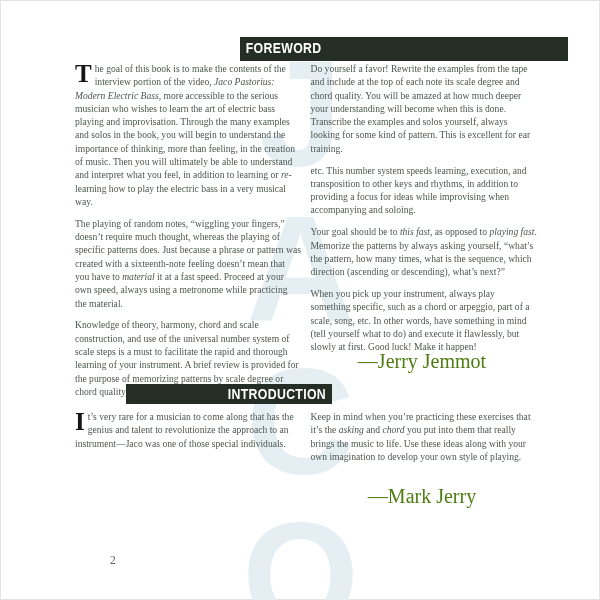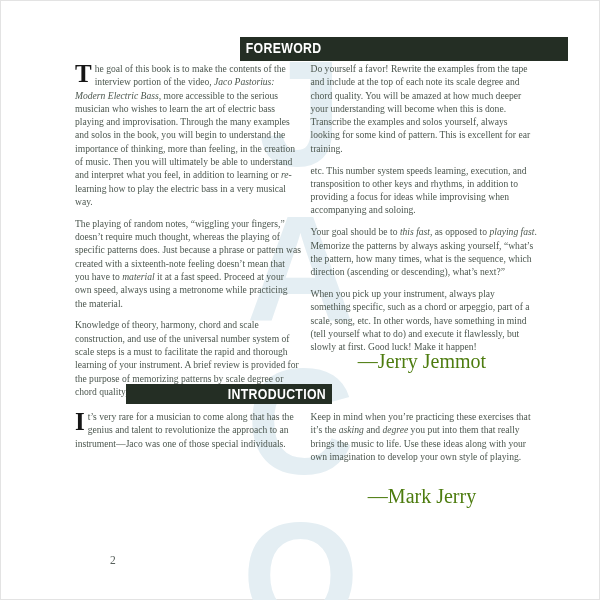--- a/index.html
+++ b/index.html
@@ -117,21 +117,21 @@
 
   <section>
     <div class="bar bar-introduction">
       <span class="bar-text">INTRODUCTION</span>
     </div>
     <div class="columns columns-introduction">
       <div class="col">
           <p class="para"><span class="dropcap">I</span>t’s very rare for a musician to come along that has the genius and talent to revolutionize the approach to an instrument—Jaco was one of those special individuals.</p>
         </div>
       <div class="col">
-          <p class="para">Keep in mind when you’re practicing these exercises that it’s the <i>asking</i> and <i>degree</i> you put into them that really brings the music to life. Use these ideas along with your own imagination to develop your own style of playing.</p>
+          <p class="para">Keep in mind when you’re practicing these exercises that it’s the <i>asking</i> and <i>chord</i> you put into them that really brings the music to life. Use these ideas along with your own imagination to develop your own style of playing.</p>
         </div>
     </div>
     <div class="signature sig-introduction">—Mark Jerry</div>
   </section>
 
   <div class="page-number">2</div>
 
 </div>
 
 </body></html>

